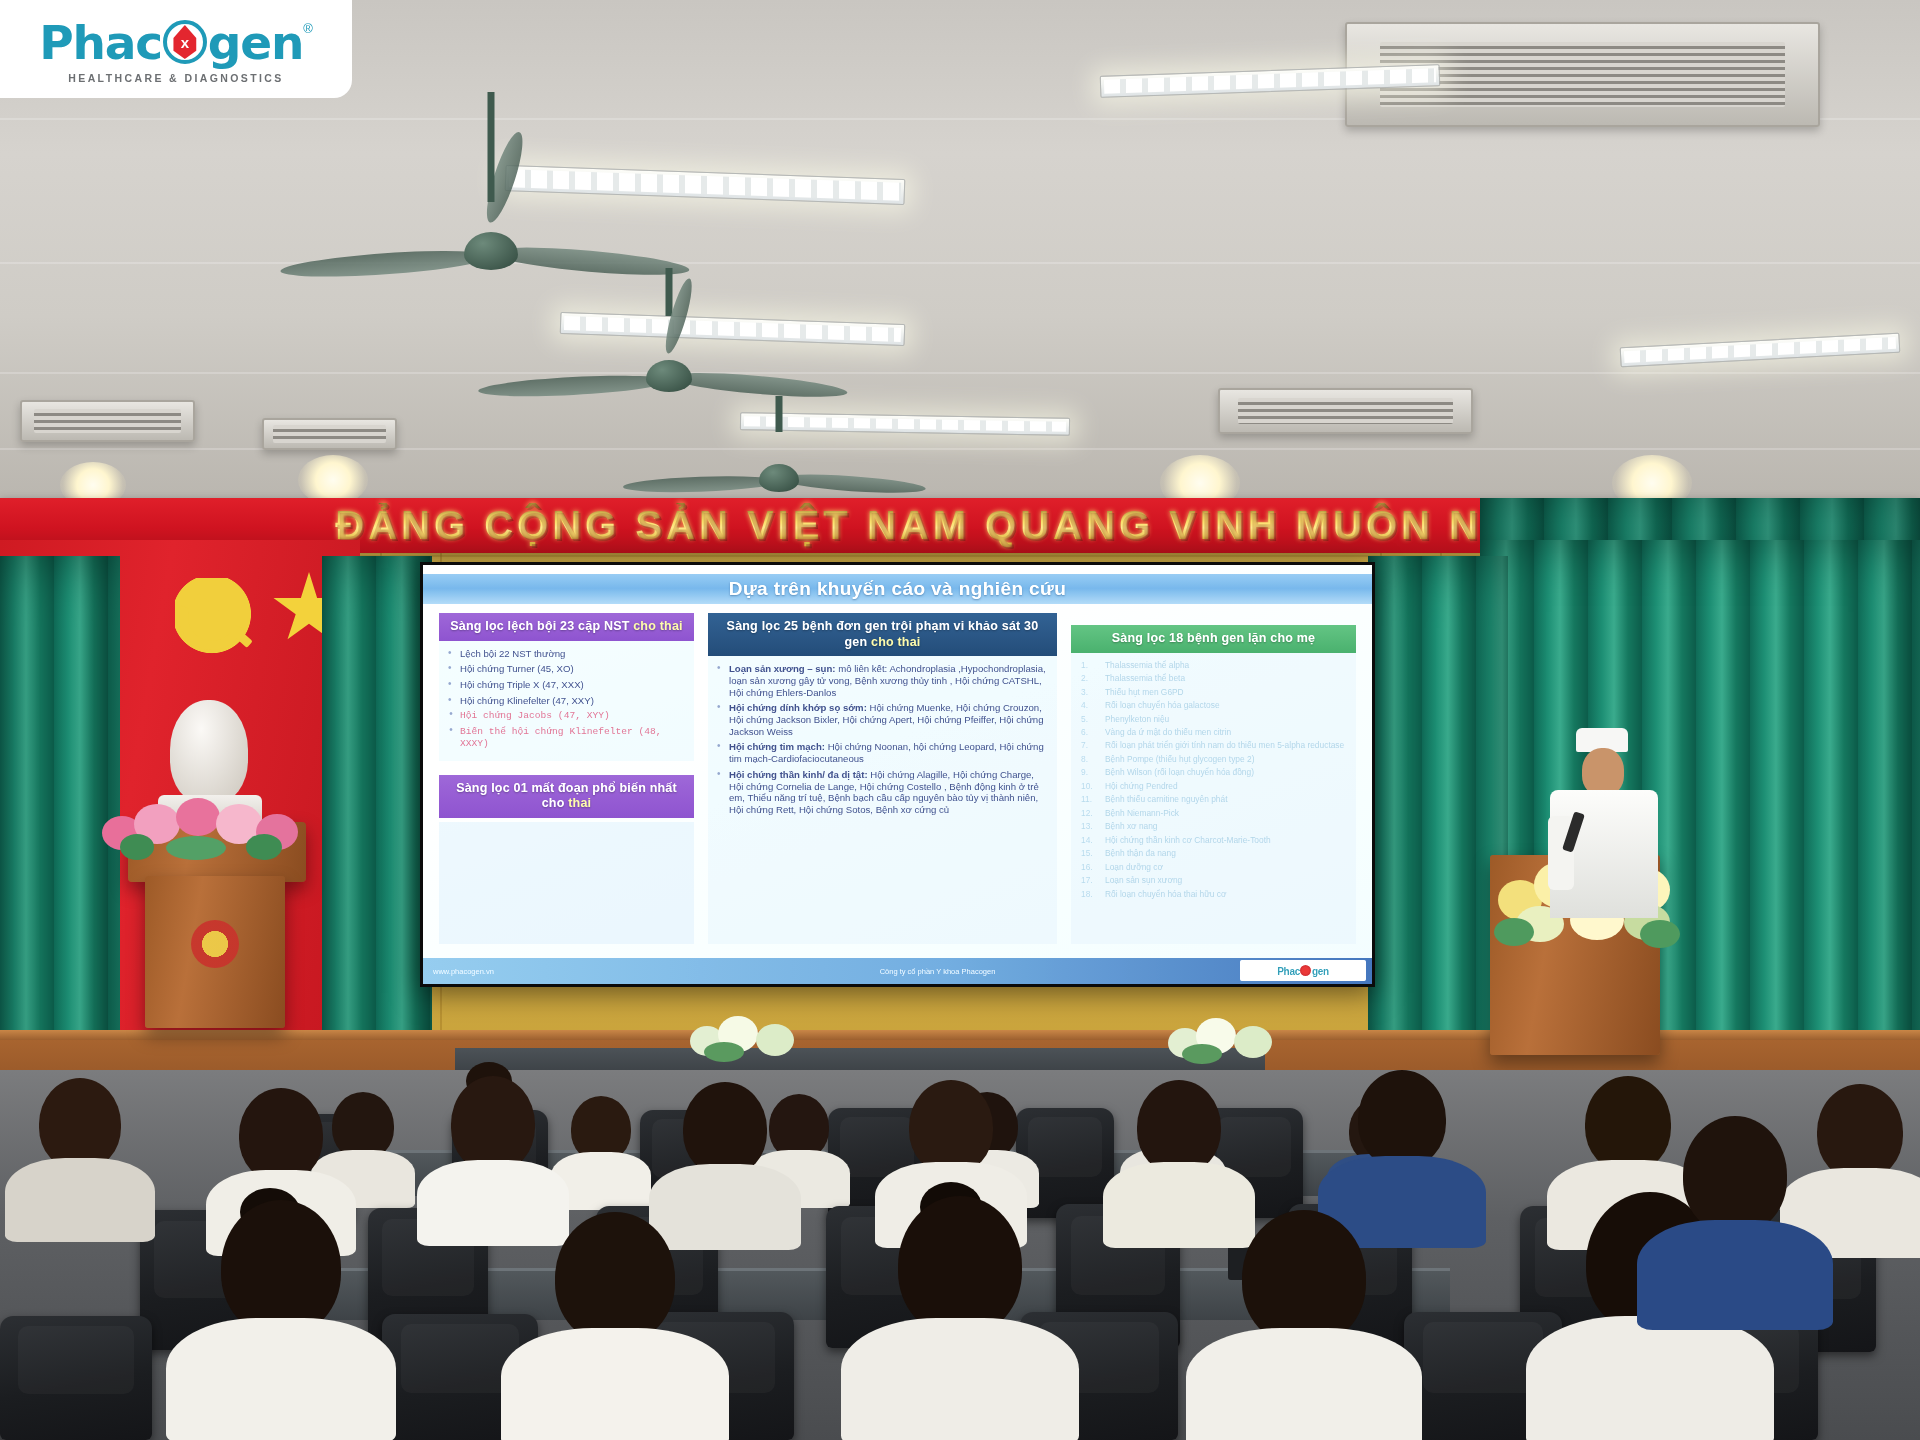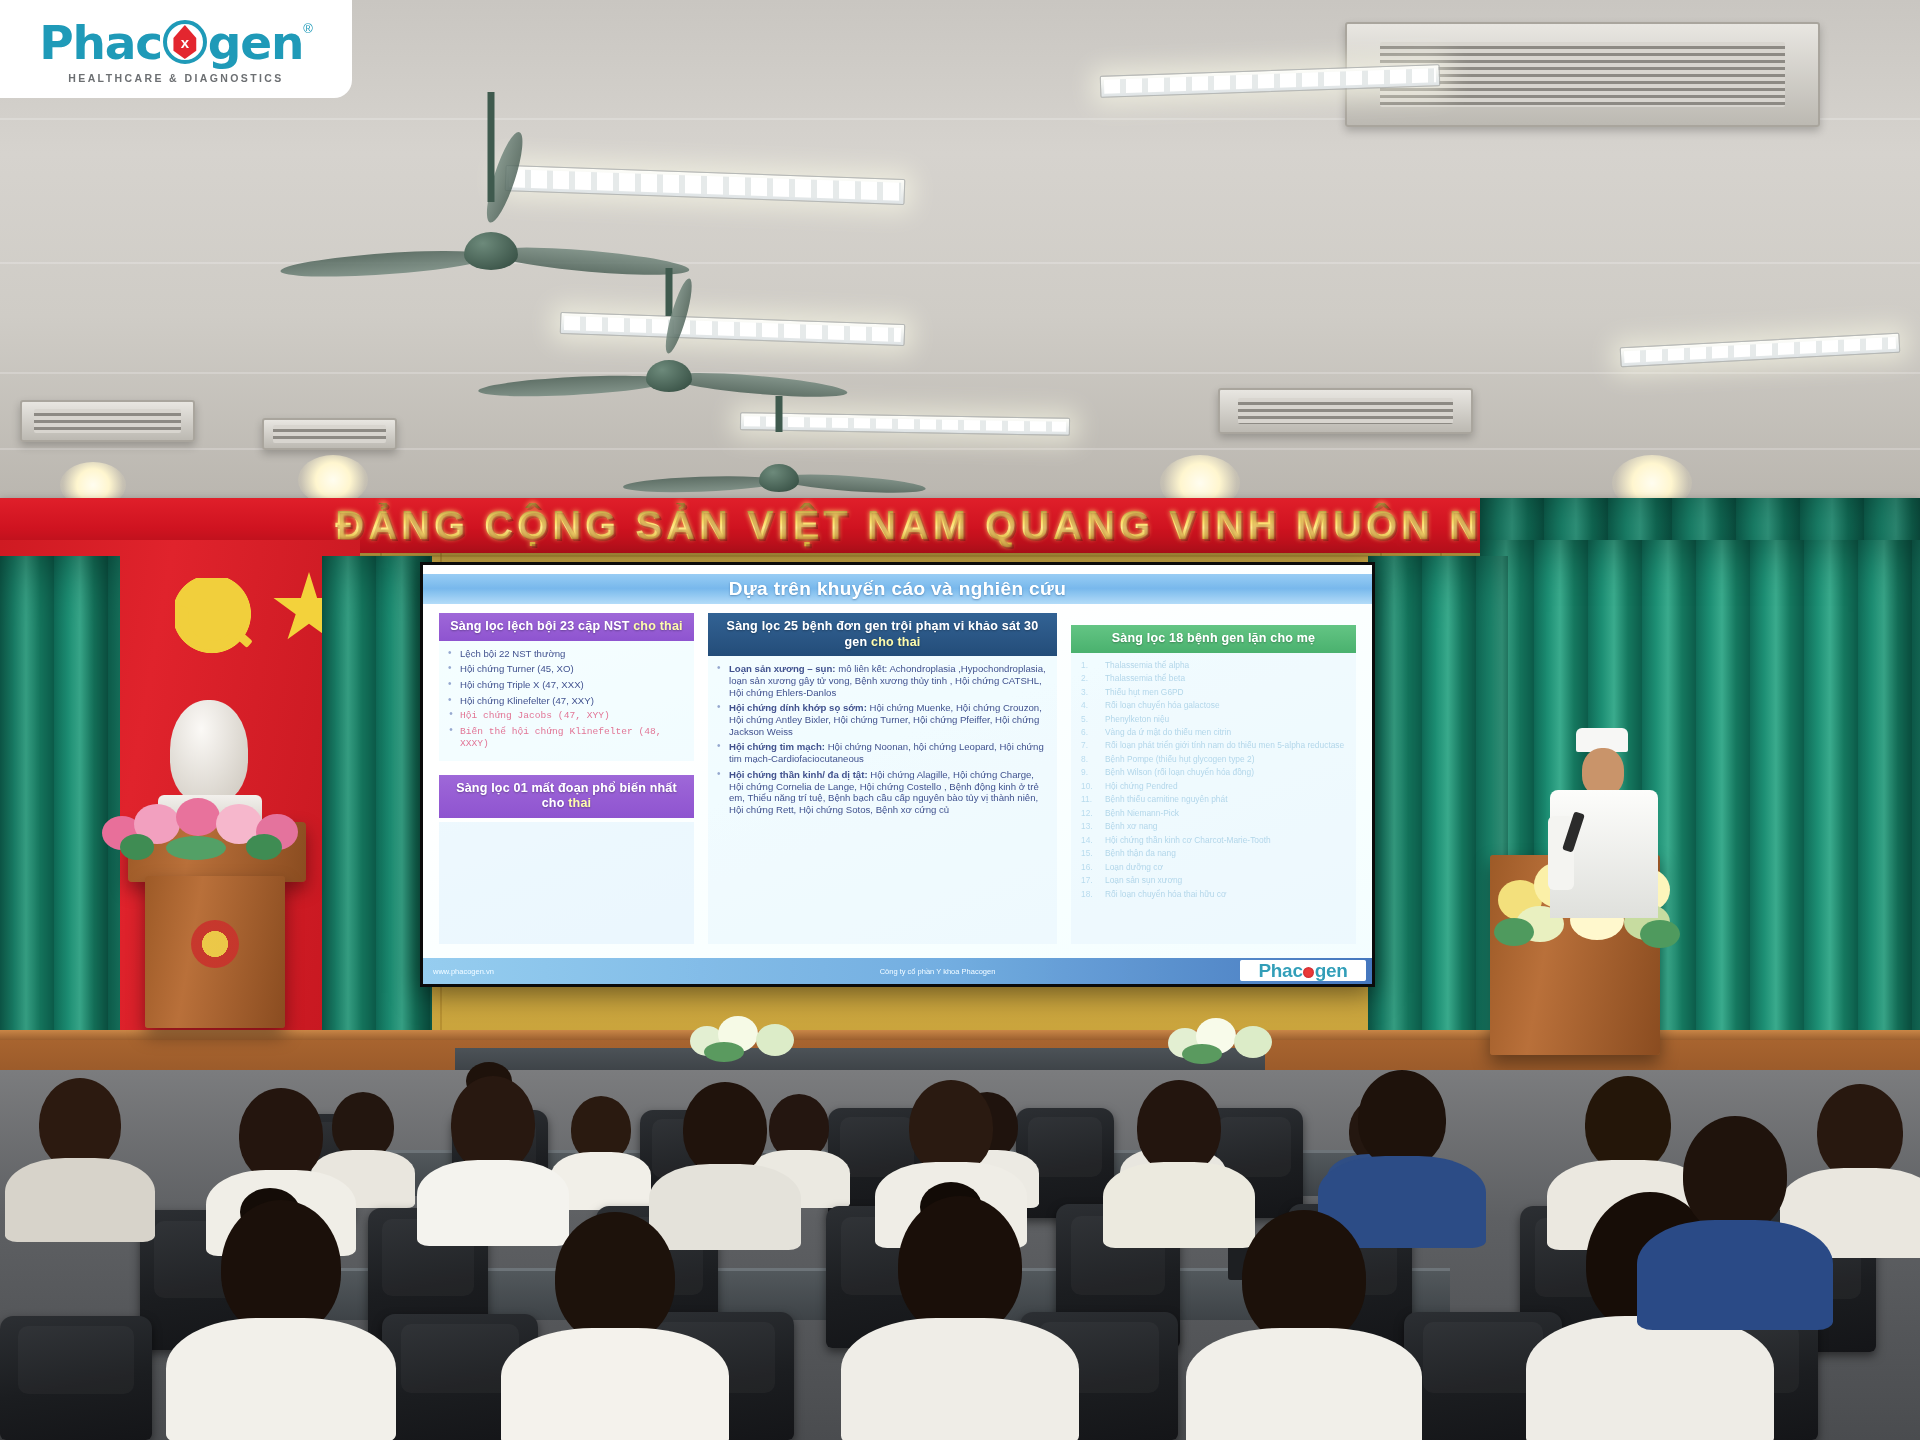--- a/index.html
+++ b/index.html
@@ -193,21 +193,21 @@
     background: linear-gradient(90deg,#8cc6ea 0%,#6aa8dd 55%,#3f73bd 100%);
     display: flex; align-items: center; padding: 0 10px;
   }
   .slide-foot .f1 { font-size: 7.5px; color: #e9f4fb; flex: 0 0 230px; }
   .slide-foot .f2 { font-size: 7.5px; color: #e9f4fb; flex: 1; text-align: center; }
   .slide-foot .f3 { font-size: 7.5px; color: #eaf3fb; flex: 0 0 150px; text-align: right; }
   .foot-logo {
     position: absolute; right: 6px; bottom: 3px; width: 126px; height: 21px;
     background: #fff; border-radius: 2px; display: flex; align-items: center; justify-content: center;
   }
-  .foot-logo .t { font-size: 19px; font-weight: 700; color: #2a9ab5; letter-spacing: -.3px; }
+  .foot-logo .t { font-size: 10px; font-weight: 700; color: #2a9ab5; letter-spacing: -.3px; }
   .foot-logo .dot {
     display: inline-block; width: 11px; height: 11px; border-radius: 50%;
     background: radial-gradient(circle,#e33 40%,#b61f2a 100%); margin: 0 .5px; vertical-align: -1px;
   }
 
   
   .stage-floor {
     position: absolute; left: 0; top: 1040px; width: 1920px; height: 140px;
     background: linear-gradient(180deg,#a8642f 0%,#8e5226 45%,#6f3f1d 100%);
   }
@@ -450,21 +450,21 @@
             <span class="hl">cho thai</span>
           </div>
           <div class="body-box fill">
             <ul class="bl mid">
               <li>
                 <b>Loạn sản xương – sụn:</b>
                 <span>mô liên kết: Achondroplasia ,Hypochondroplasia, loạn sản xương gây tử vong, Bệnh xương thủy tinh , Hội chứng CATSHL, Hội chứng Ehlers-Danlos</span>
               </li>
               <li>
                 <b>Hội chứng dính khớp sọ sớm:</b>
-                <span>Hội chứng Muenke, Hội chứng Crouzon, Hội chứng Antley Bixler, Hội chứng Turner, Hội chứng Pfeiffer, Hội chứng Jackson Weiss</span>
+                <span>Hội chứng Muenke, Hội chứng Crouzon, Hội chứng Jackson Bixler, Hội chứng Apert, Hội chứng Pfeiffer, Hội chứng Jackson Weiss</span>
               </li>
               <li>
                 <b>Hội chứng tim mạch:</b>
                 <span>Hội chứng Noonan, hội chứng Leopard, Hội chứng tim mạch-Cardiofaciocutaneous</span>
               </li>
               <li>
                 <b>Hội chứng thần kinh/ đa dị tật:</b>
                 <span>Hội chứng Alagille, Hội chứng Charge, Hội chứng Cornelia de Lange, Hội chứng Costello , Bệnh động kinh ở trẻ em, Thiểu năng trí tuệ, Bệnh bạch cầu cấp nguyên bào tủy vị thành niên, Hội chứng Rett, Hội chứng Sotos, Bệnh xơ cứng củ</span>
               </li>
             </ul>

